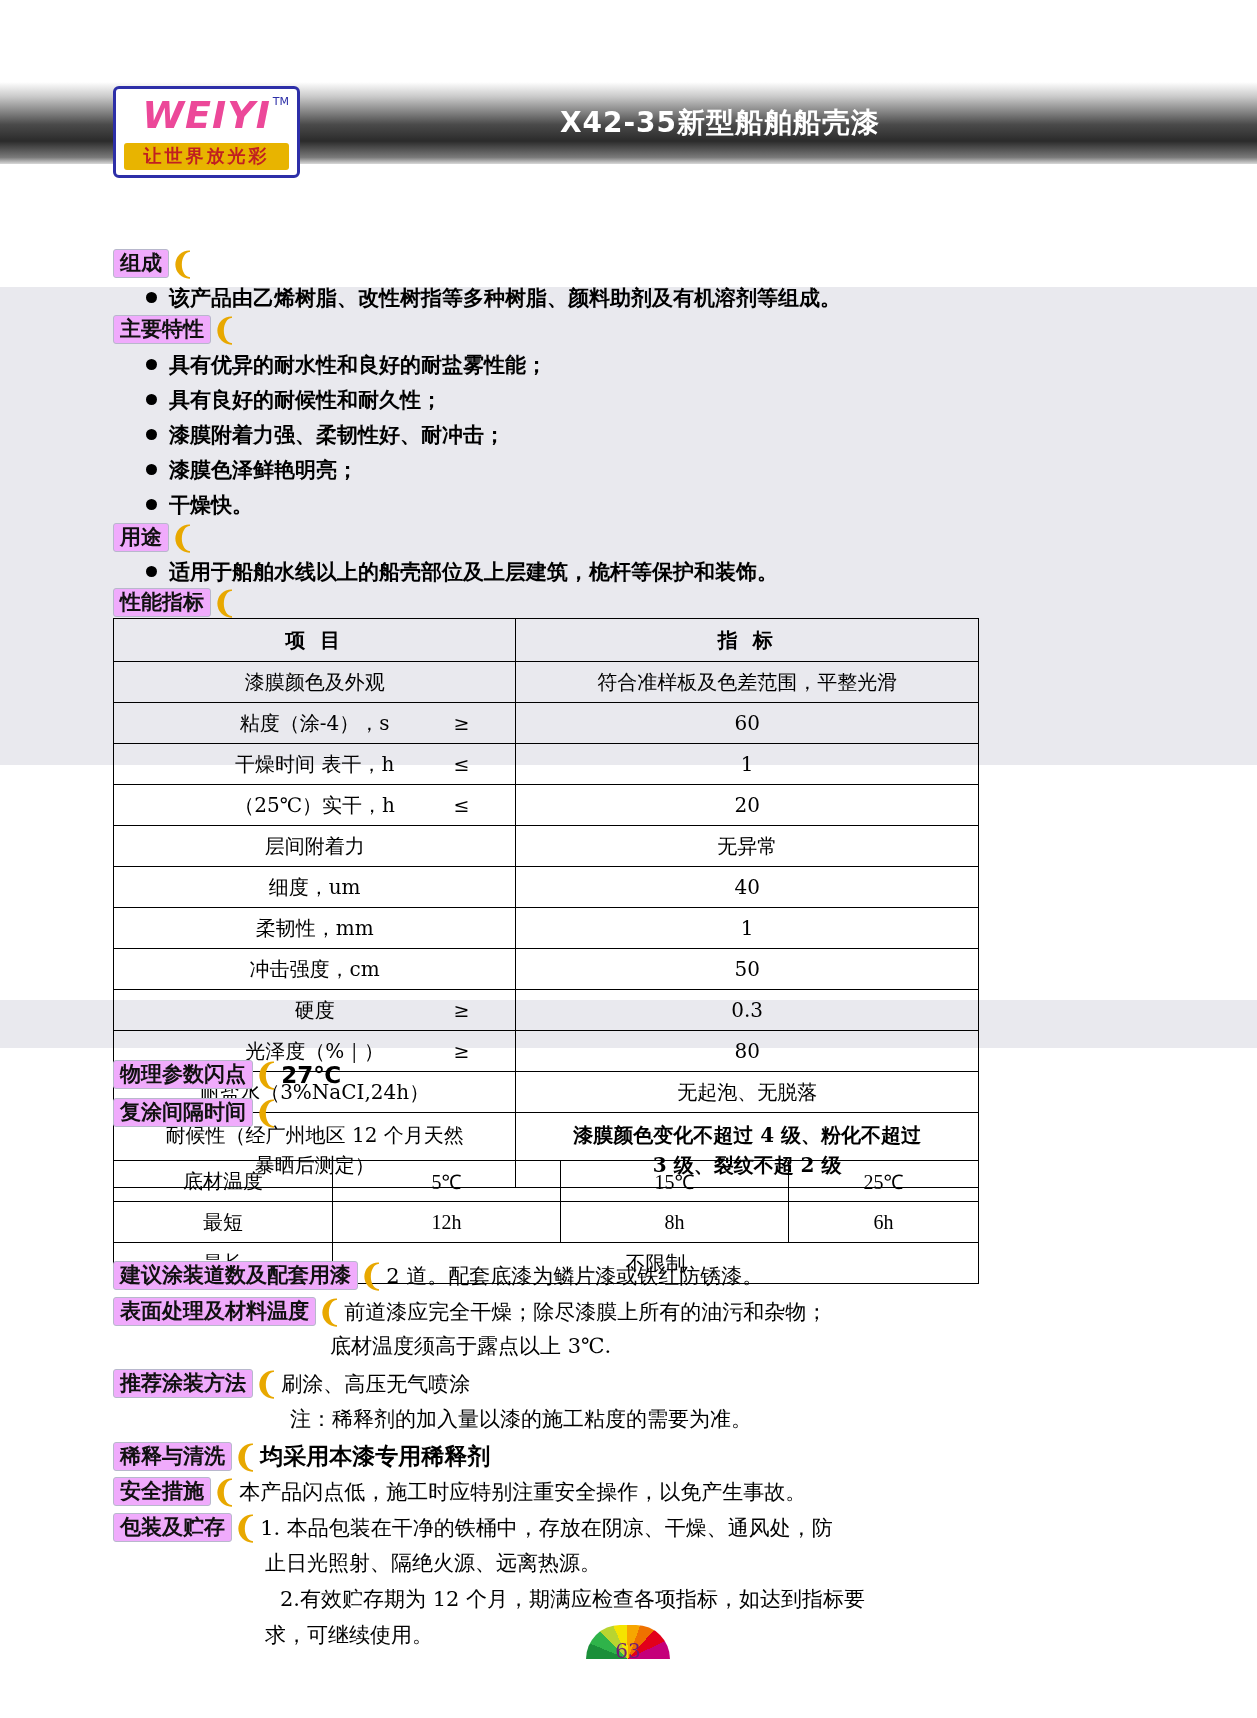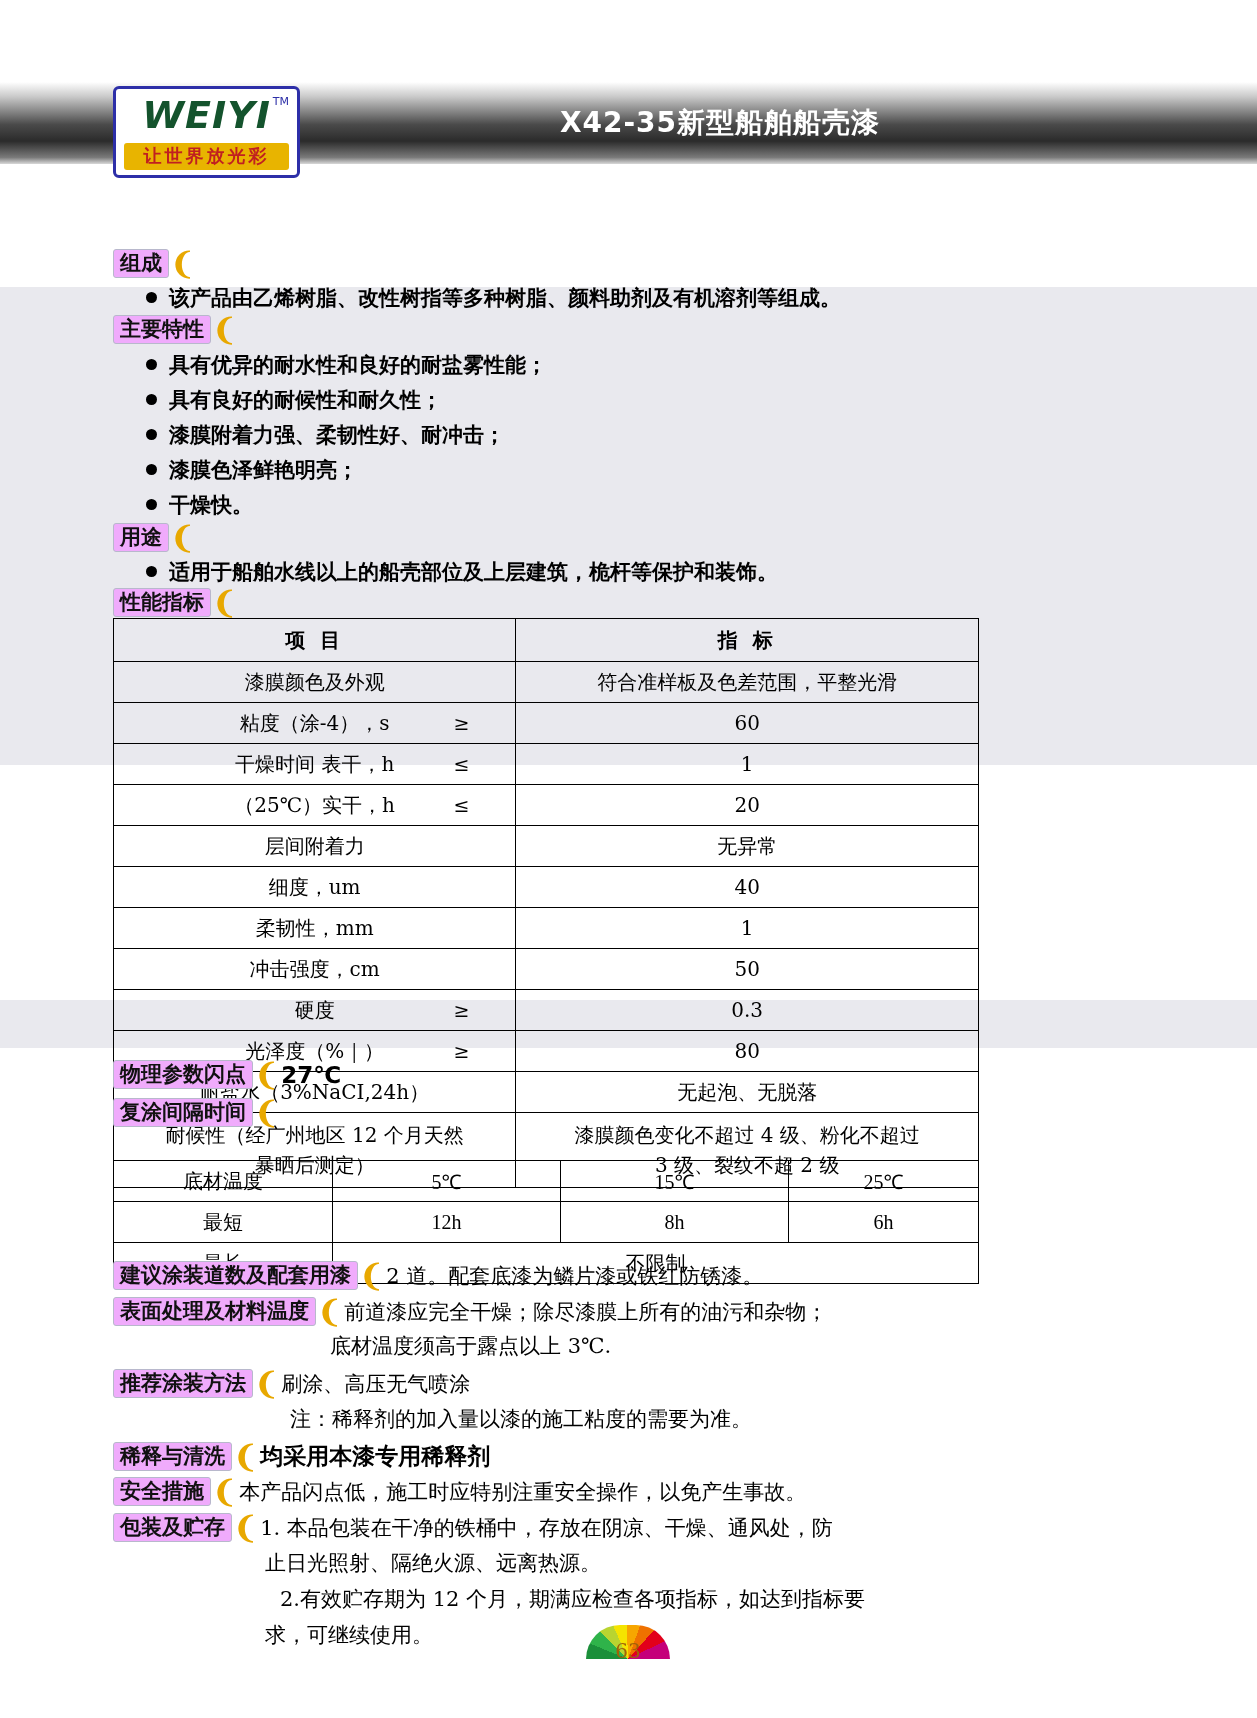--- a/index.html
+++ b/index.html
@@ -53,21 +53,21 @@
   .logo-main {
     position: absolute;
     left: 0;
     top: 4px;
     width: 100%;
     text-align: center;
     font-family: "DejaVu Sans", "Liberation Sans", sans-serif;
     font-size: 38px;
     font-weight: bold;
     font-style: italic;
-    color: #14532d;
+    color: #ec4899;
     letter-spacing: 1px;
   }
   .logo-tm {
     position: absolute;
     right: 8px;
     top: 6px;
     font-size: 11px;
     color: #2d2fa8;
     font-family: "DejaVu Sans", "Liberation Sans", sans-serif;
   }
@@ -233,21 +233,21 @@
       #c5007a 154deg 180deg);
   }
   .page-num {
     position: absolute;
     left: 0;
     top: 14px;
     width: 84px;
     text-align: center;
     font-size: 20px;
     font-family: "DejaVu Serif", "Liberation Serif", serif;
-    color: #a16207;
+    color: #701a75;
     z-index: 3;
   }
 </style>
 </head>
 <body>
 
 <div class="header">
   <div class="header-title">X42-35新型船舶船壳漆</div>
 </div>
 <div class="logo-box">
@@ -344,21 +344,21 @@
         <td class="item-cell" style="height:34px;"><span>光泽度（%｜）</span><span class="ge">≥</span></td>
         <td>80</td>
       </tr>
       <tr>
         <td class="item-cell" style="height:34px;margin-top:12px;">耐盐水（3%NaCI,24h）</td>
         <td>无起泡、无脱落</td>
       </tr>
       <tr>
         <td class="item-cell" style="height:68px; white-space:pre-line; line-height:30px;">耐候性（经广州地区 12 个月天然
 暴晒后测定）</td>
-        <td style="white-space:pre-line; line-height:30px;">漆膜颜色变化不超过 4 级、粉化不超过
+        <td style="white-space:pre-line; line-height:30px;font-weight:bold;">漆膜颜色变化不超过 4 级、粉化不超过
 3 级、裂纹不超 2 级</td>
       </tr>
     </tbody>
   </table>
 
   <div class="row-line" style="left:113px; top:1060px;">
     <span class="sec-label">物理参数闪点</span><span class="paren">❨</span><span class="inline-text-b">27℃</span>
   </div>
 
   <div class="row-line" style="left:113px; top:1098px;">

